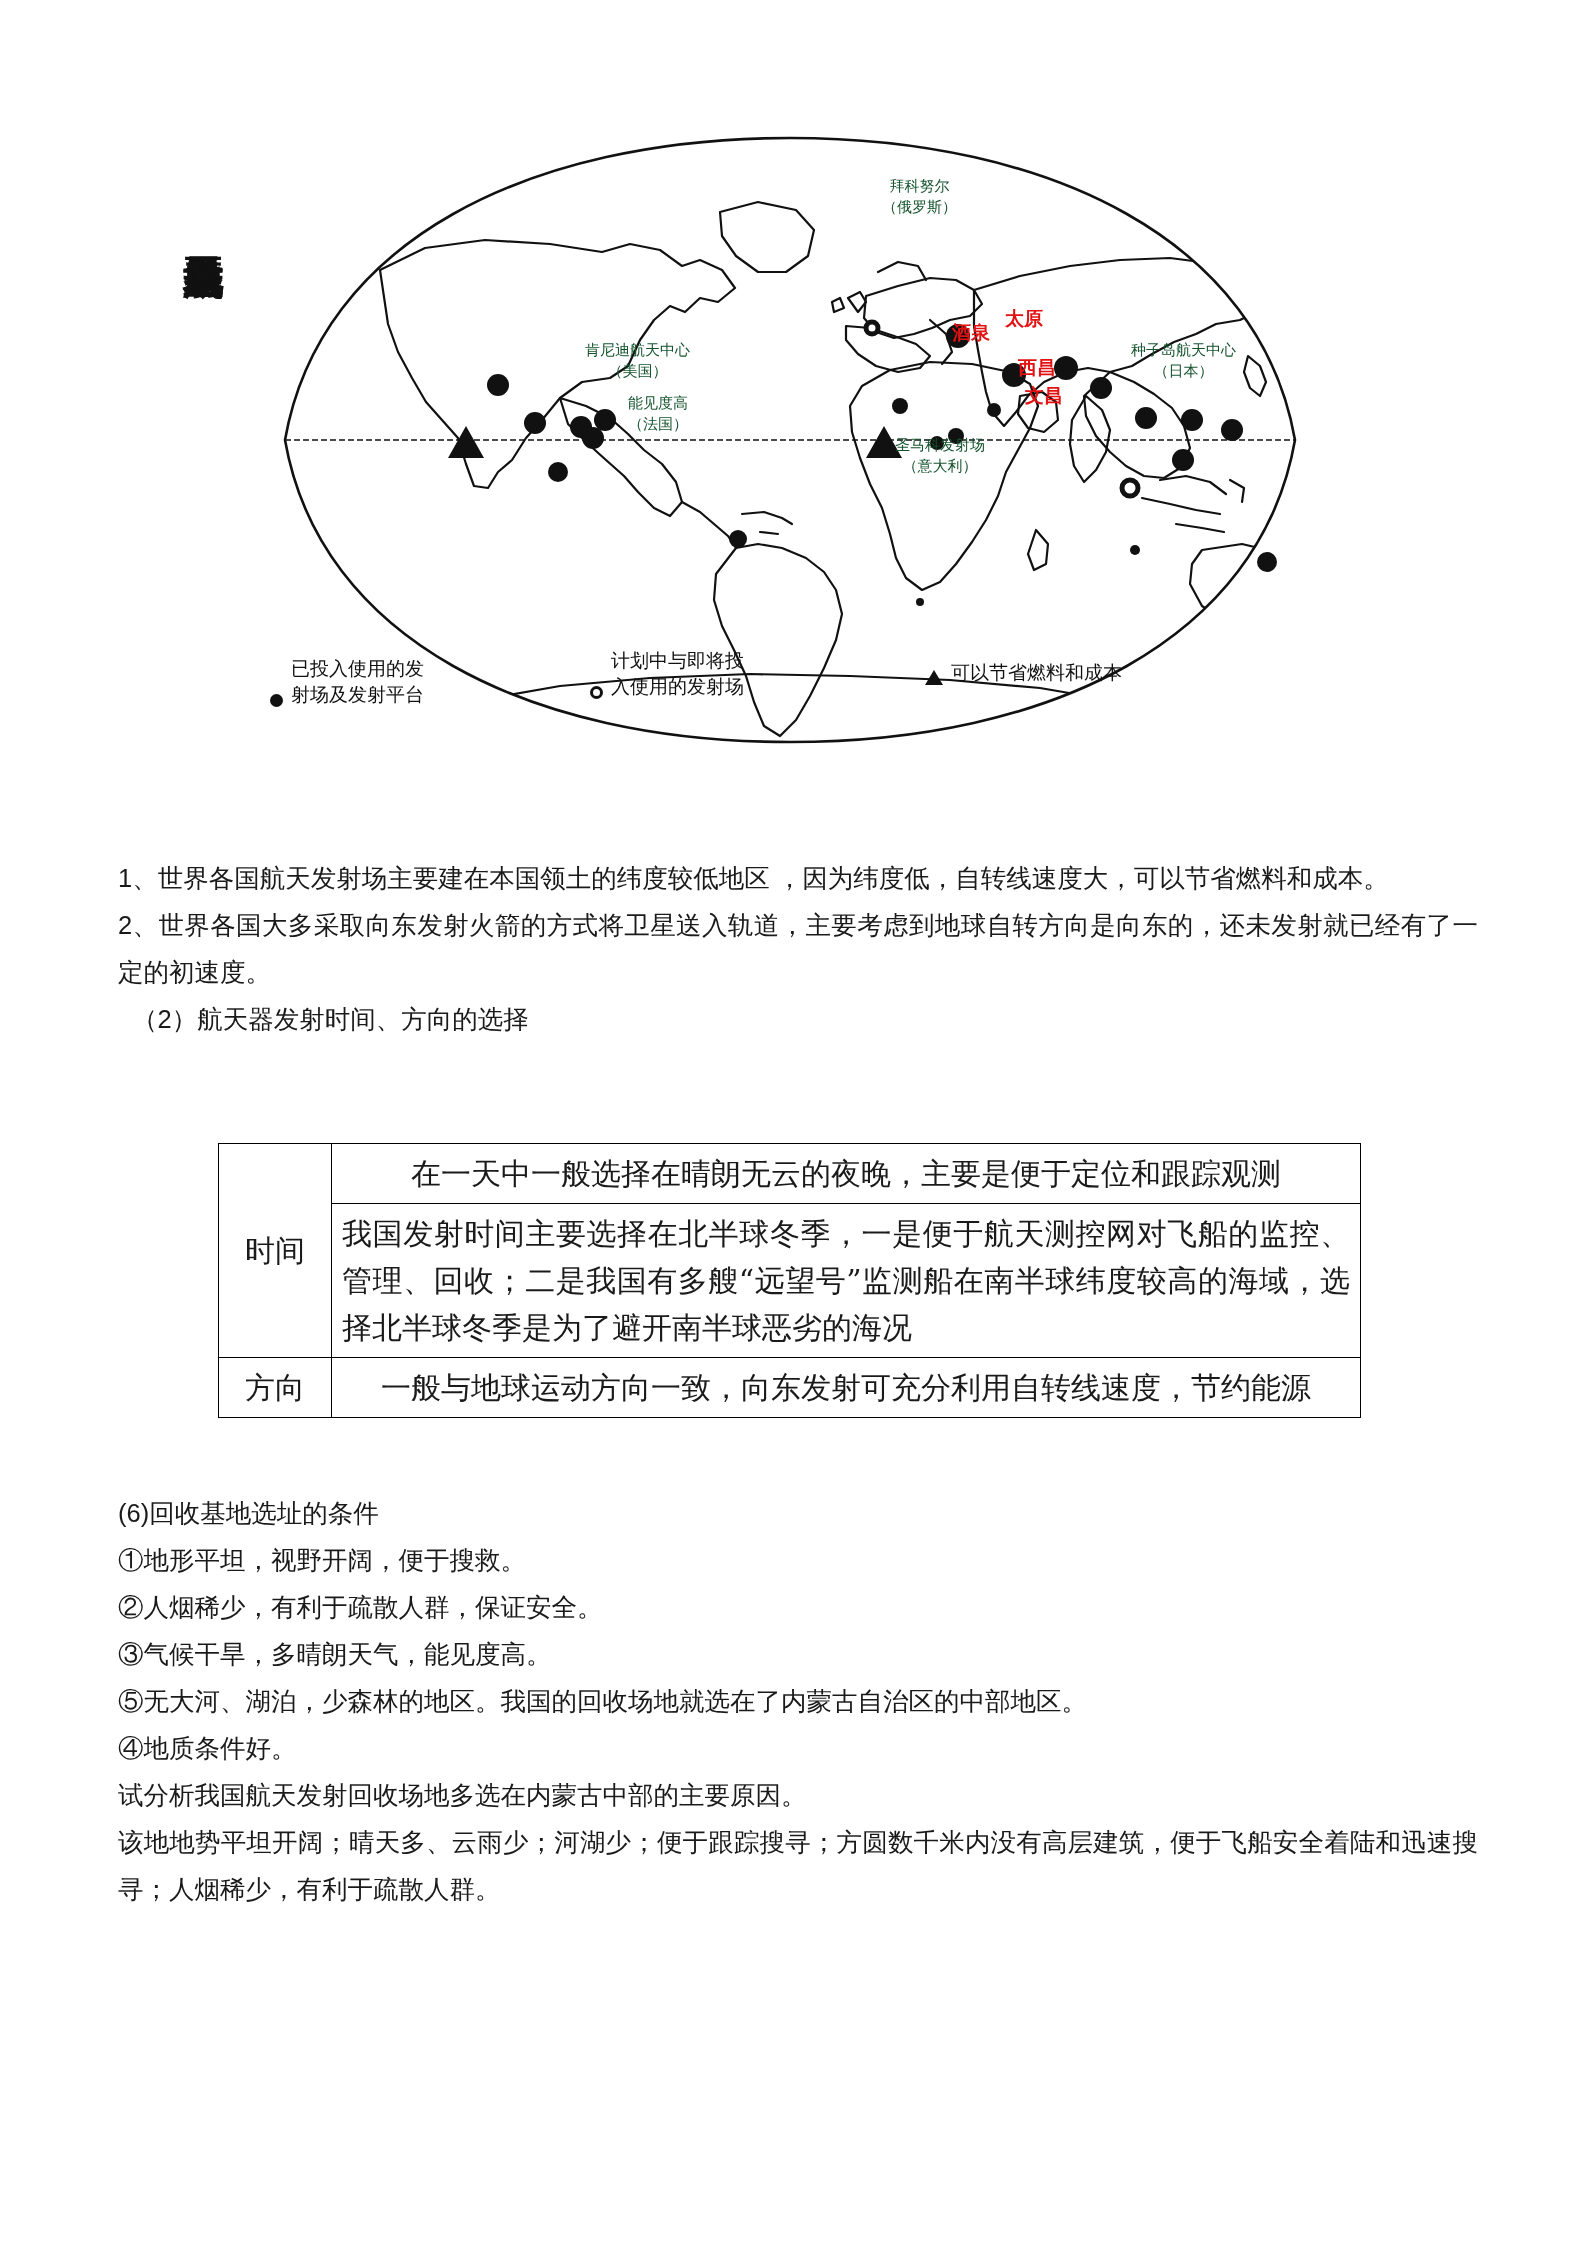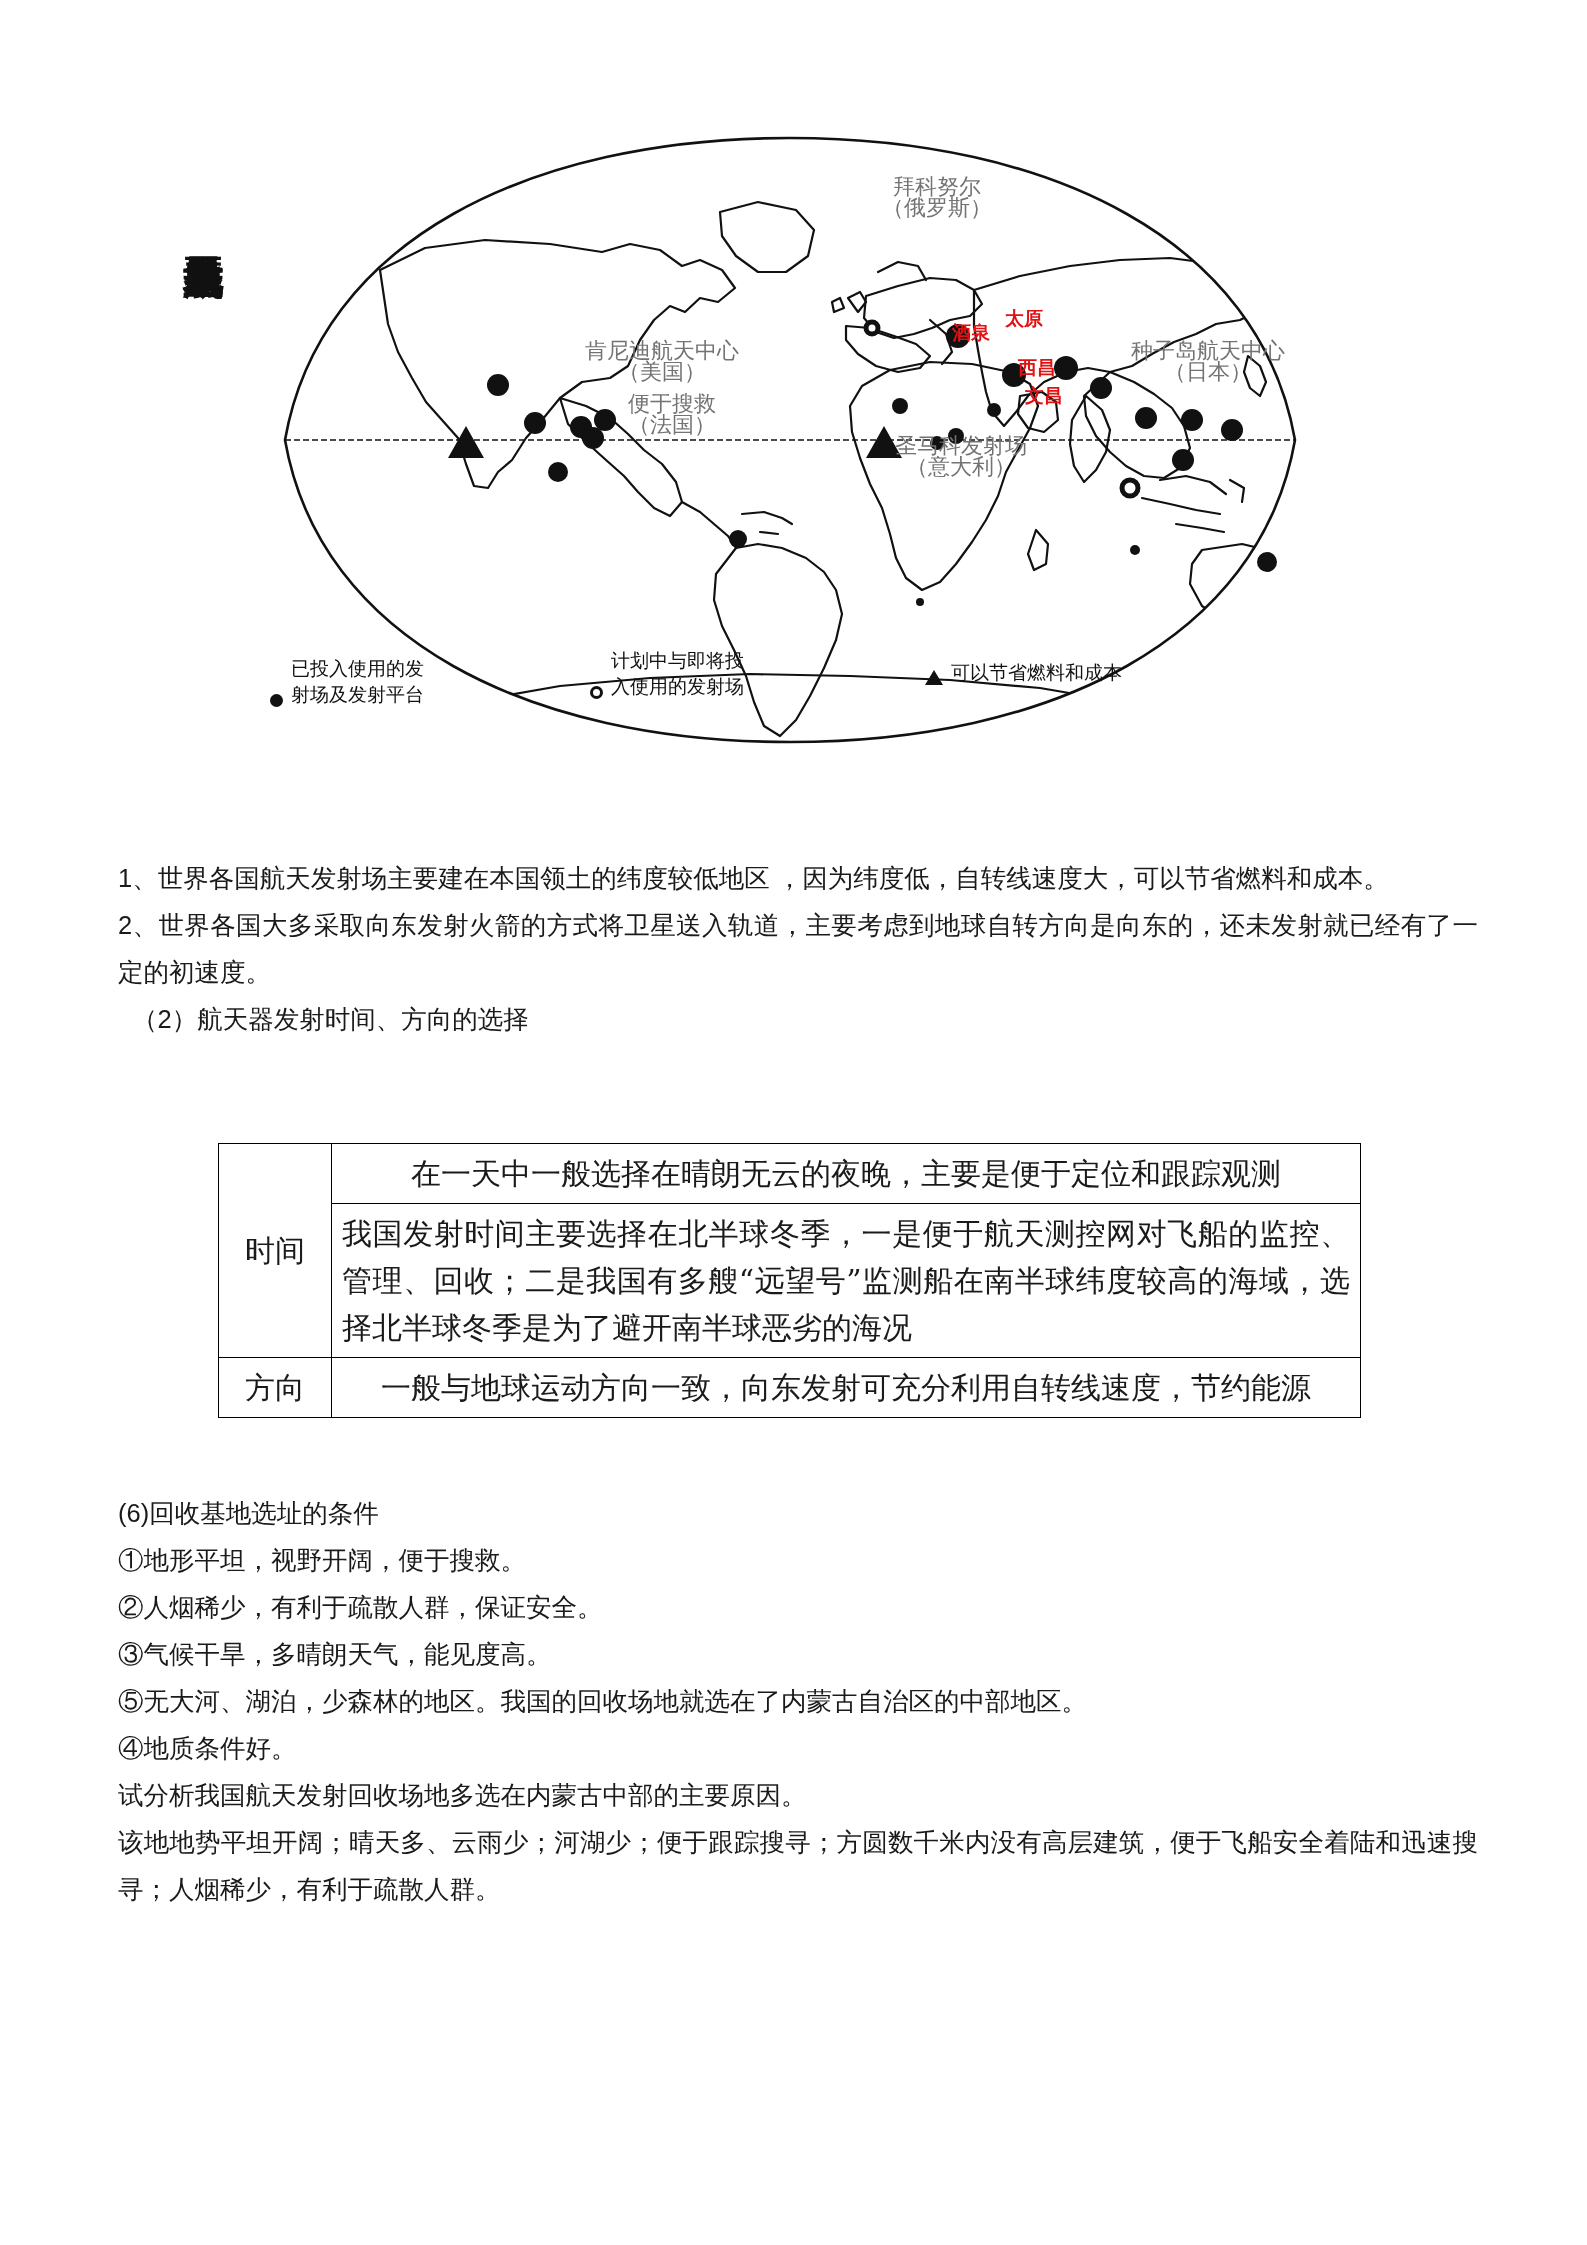--- a/index.html
+++ b/index.html
@@ -50,23 +50,23 @@
     left: 110px;
     top: 10px;
     width: 1120px;
     height: 640px;
   }
   .globe-svg { display:block; }
 
   .maplabel {
     position: absolute;
     font-family: "DejaVu Sans", "Liberation Sans", sans-serif;
-    font-size: 22px;
+    font-size: 15px;
     line-height: 21px;
-    color: #737373;
+    color: #14532d;
     white-space: nowrap;
     text-align: center;
   }
   .maplabel.red {
     color: #e21212;
     font-size: 19px;
     font-weight: bold;
   }
 
   
@@ -308,21 +308,21 @@
         </g>
       </svg>
     </div>
 
     <div class="maplabel" style="left:465px; top:230px;">
       <div>肯尼迪航天中心</div>
       <div>（美国）</div>
     </div>
 
     <div class="maplabel" style="left:508px; top:283px;">
-      <div>便于搜救</div>
+      <div>能见度高</div>
       <div>（法国）</div>
     </div>
 
     <div class="maplabel" style="left:762px; top:66px;">
       <div>拜科努尔</div>
       <div>（俄罗斯）</div>
     </div>
 
     <div class="maplabel" style="left:775px; top:325px;">
       <div>圣马科发射场</div>

